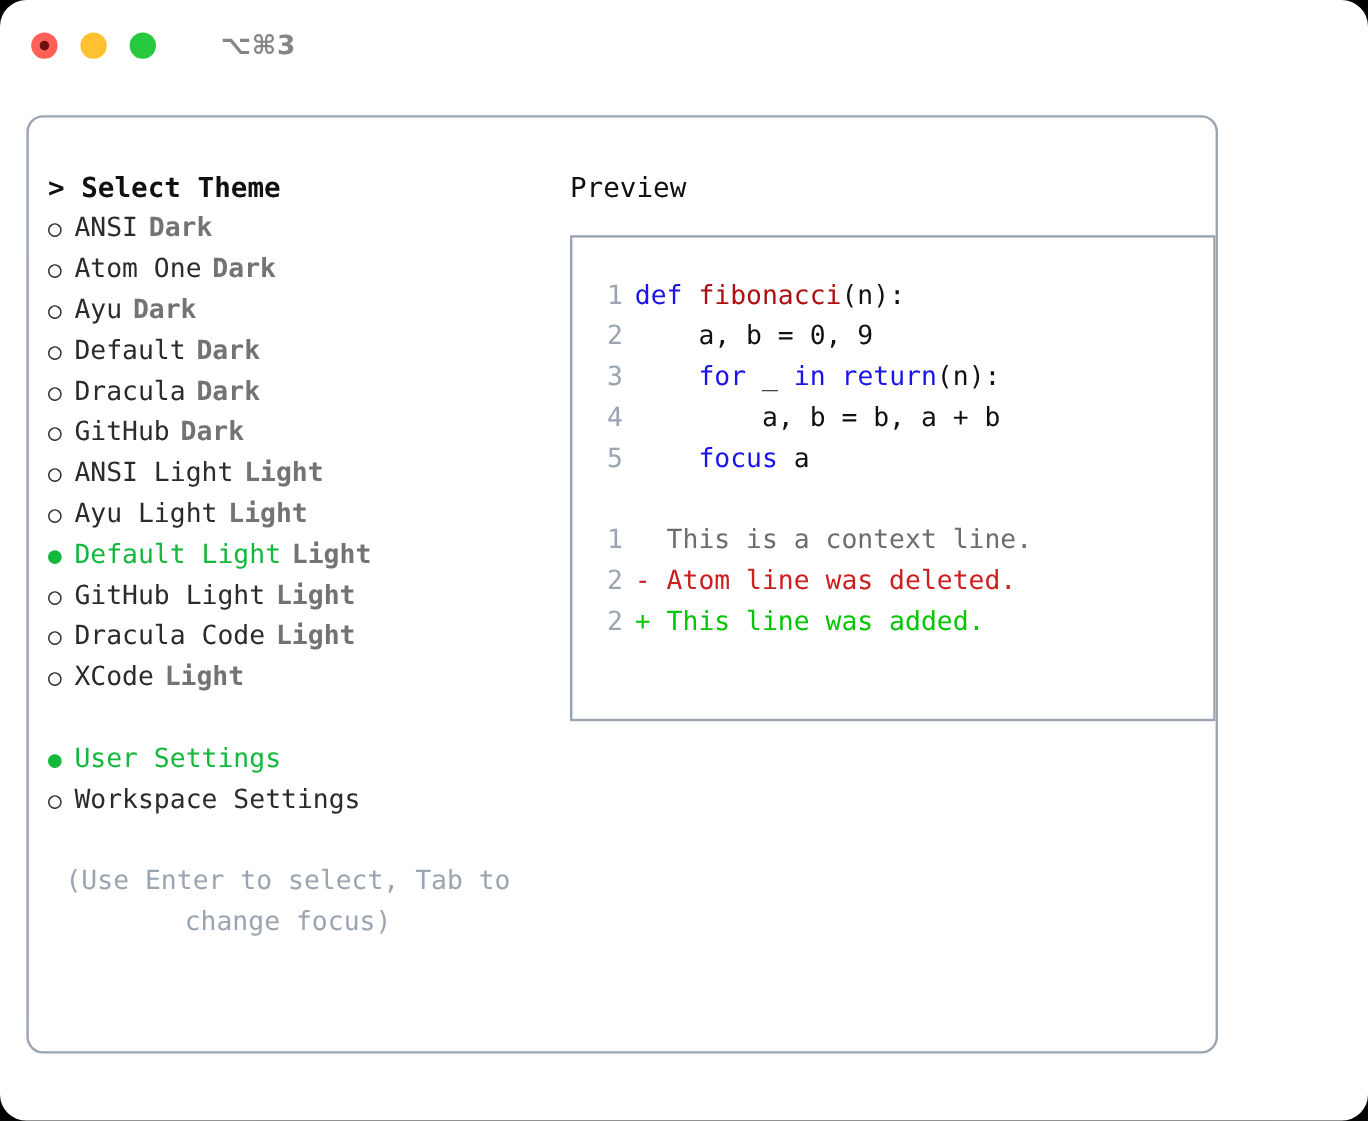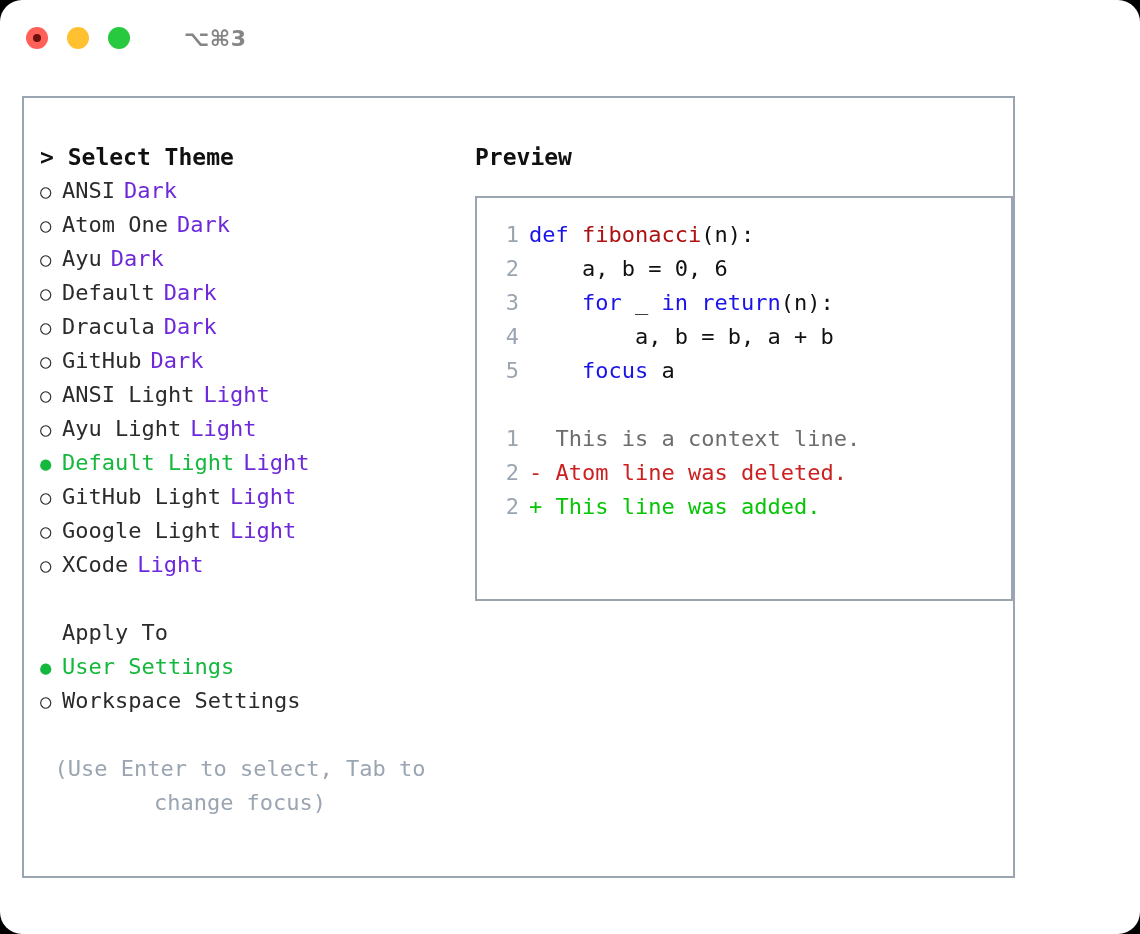--- a/index.html
+++ b/index.html
@@ -68,21 +68,21 @@
   }
 
   
   .panel {
     position: absolute;
     left: 22px;
     top: 96px;
     width: 993px;
     height: 782px;
     border: 2px solid #9aa5b1;
-    border-radius: 0;
+    border-radius: 14px;
     box-sizing: border-box;
     background: #ffffff;
   }
 
   .panel-inner {
     display: flex;
     padding: 42px 0 0 0;
     height: 100%;
     box-sizing: border-box;
   }
@@ -117,22 +117,23 @@
   .bullet {
     display: inline-block;
     width: 22px;
     flex: 0 0 22px;
     font-size: 19px;
     color: #2b2b2b;
   }
   .bullet.sel { color: #14b83c; }
   .row.selected .label { color: #14b83c; }
   .tag {
-    color: #6d28d9;
+    color: #737373;
     margin-left: 9px;
+    font-weight: bold;
   }
   .spacer-row { height: 34px; }
 
   .subheading {
     font-size: 22px;
     line-height: 34px;
     color: #2b2b2b;
     padding-left: 22px;
     white-space: pre;
   }
@@ -142,33 +143,33 @@
     font-size: 22px;
     line-height: 34px;
     width: 400px;
     margin-top: 34px;
     text-align: center;
   }
 
   
   .preview-title {
     font-size: 23px;
-    font-weight: bold;
+    font-weight: normal;
     color: #101010;
     line-height: 34px;
     margin-bottom: 22px;
     white-space: pre;
   }
   .preview-box {
     width: 538px;
     height: 405px;
     border: 2px solid #9aa5b1;
     box-sizing: border-box;
     background: #ffffff;
-    padding: 20px 0 0 16px;
+    padding: 32px 0 0 16px;
   }
   .code-line {
     font-size: 22px;
     line-height: 34px;
     white-space: pre;
     color: #111111;
   }
   .lineno {
     display: inline-block;
     width: 26px;
@@ -208,43 +209,42 @@
             <div class="row"><span class="bullet">○</span><span class="label">ANSI</span><span class="tag">Dark</span></div>
             <div class="row"><span class="bullet">○</span><span class="label">Atom One</span><span class="tag">Dark</span></div>
             <div class="row"><span class="bullet">○</span><span class="label">Ayu</span><span class="tag">Dark</span></div>
             <div class="row"><span class="bullet">○</span><span class="label">Default</span><span class="tag">Dark</span></div>
             <div class="row"><span class="bullet">○</span><span class="label">Dracula</span><span class="tag">Dark</span></div>
             <div class="row"><span class="bullet">○</span><span class="label">GitHub</span><span class="tag">Dark</span></div>
             <div class="row"><span class="bullet">○</span><span class="label">ANSI Light</span><span class="tag">Light</span></div>
             <div class="row"><span class="bullet">○</span><span class="label">Ayu Light</span><span class="tag">Light</span></div>
             <div class="row selected"><span class="bullet sel">●</span><span class="label">Default Light</span><span class="tag">Light</span></div>
             <div class="row"><span class="bullet">○</span><span class="label">GitHub Light</span><span class="tag">Light</span></div>
-            <div class="row"><span class="bullet">○</span><span class="label">Google Light</span><span class="tag">Light</span></div>
+            <div class="row"><span class="bullet">○</span><span class="label">Dracula Code</span><span class="tag">Light</span></div>
             <div class="row"><span class="bullet">○</span><span class="label">XCode</span><span class="tag">Light</span></div>
           </div>
 
         <div class="spacer-row"></div>
 
-        <div class="subheading">Apply To</div>
 
         <div id="apply-list">
             <div class="row selected"><span class="bullet sel">●</span><span class="label">User Settings</span></div>
             <div class="row"><span class="bullet">○</span><span class="label">Workspace Settings</span></div>
           </div>
 
         <div class="hint">(Use Enter to select, Tab to change focus)</div>
       </div>
 
       <div class="col-right">
         <div class="preview-title">Preview</div>
 
         <div class="preview-box">
           <div id="code-block">
               <div class="code-line"><span class="lineno">1</span><span class="kw">def </span><span class="fn">fibonacci</span><span class="plain">(n):</span></div>
-              <div class="code-line"><span class="lineno">2</span><span class="plain">    a, b = 0, 6</span></div>
+              <div class="code-line"><span class="lineno">2</span><span class="plain">    a, b = 0, 9</span></div>
               <div class="code-line"><span class="lineno">3</span><span class="plain">    </span><span class="kw">for</span><span class="plain"> _ </span><span class="kw">in</span><span class="plain"> </span><span class="kw">return</span><span class="plain">(n):</span></div>
               <div class="code-line"><span class="lineno">4</span><span class="plain">        a, b = b, a + b</span></div>
               <div class="code-line"><span class="lineno">5</span><span class="plain">    </span><span class="kw">focus</span><span class="plain"> a</span></div>
             </div>
           <div class="blank-line"></div>
           <div id="diff-block">
               <div class="code-line"><span class="lineno">1</span><span class="diff-ctx"> </span><span class="diff-ctx"> This is a context line.</span></div>
               <div class="code-line"><span class="lineno">2</span><span class="diff-del">-</span><span class="diff-del"> Atom line was deleted.</span></div>
               <div class="code-line"><span class="lineno">2</span><span class="diff-add">+</span><span class="diff-add"> This line was added.</span></div>
             </div>

